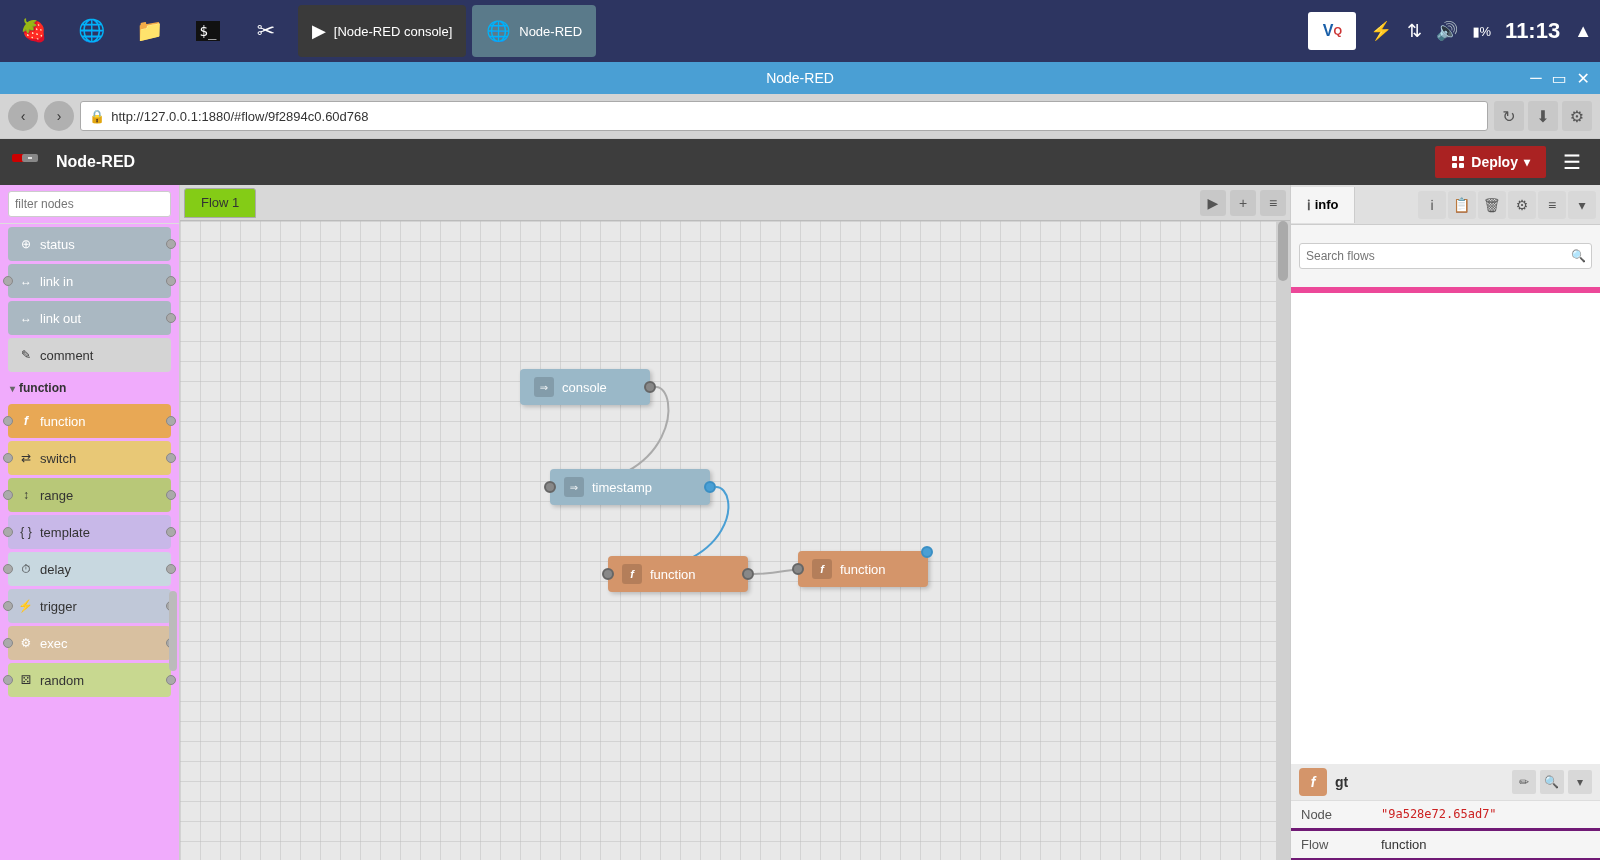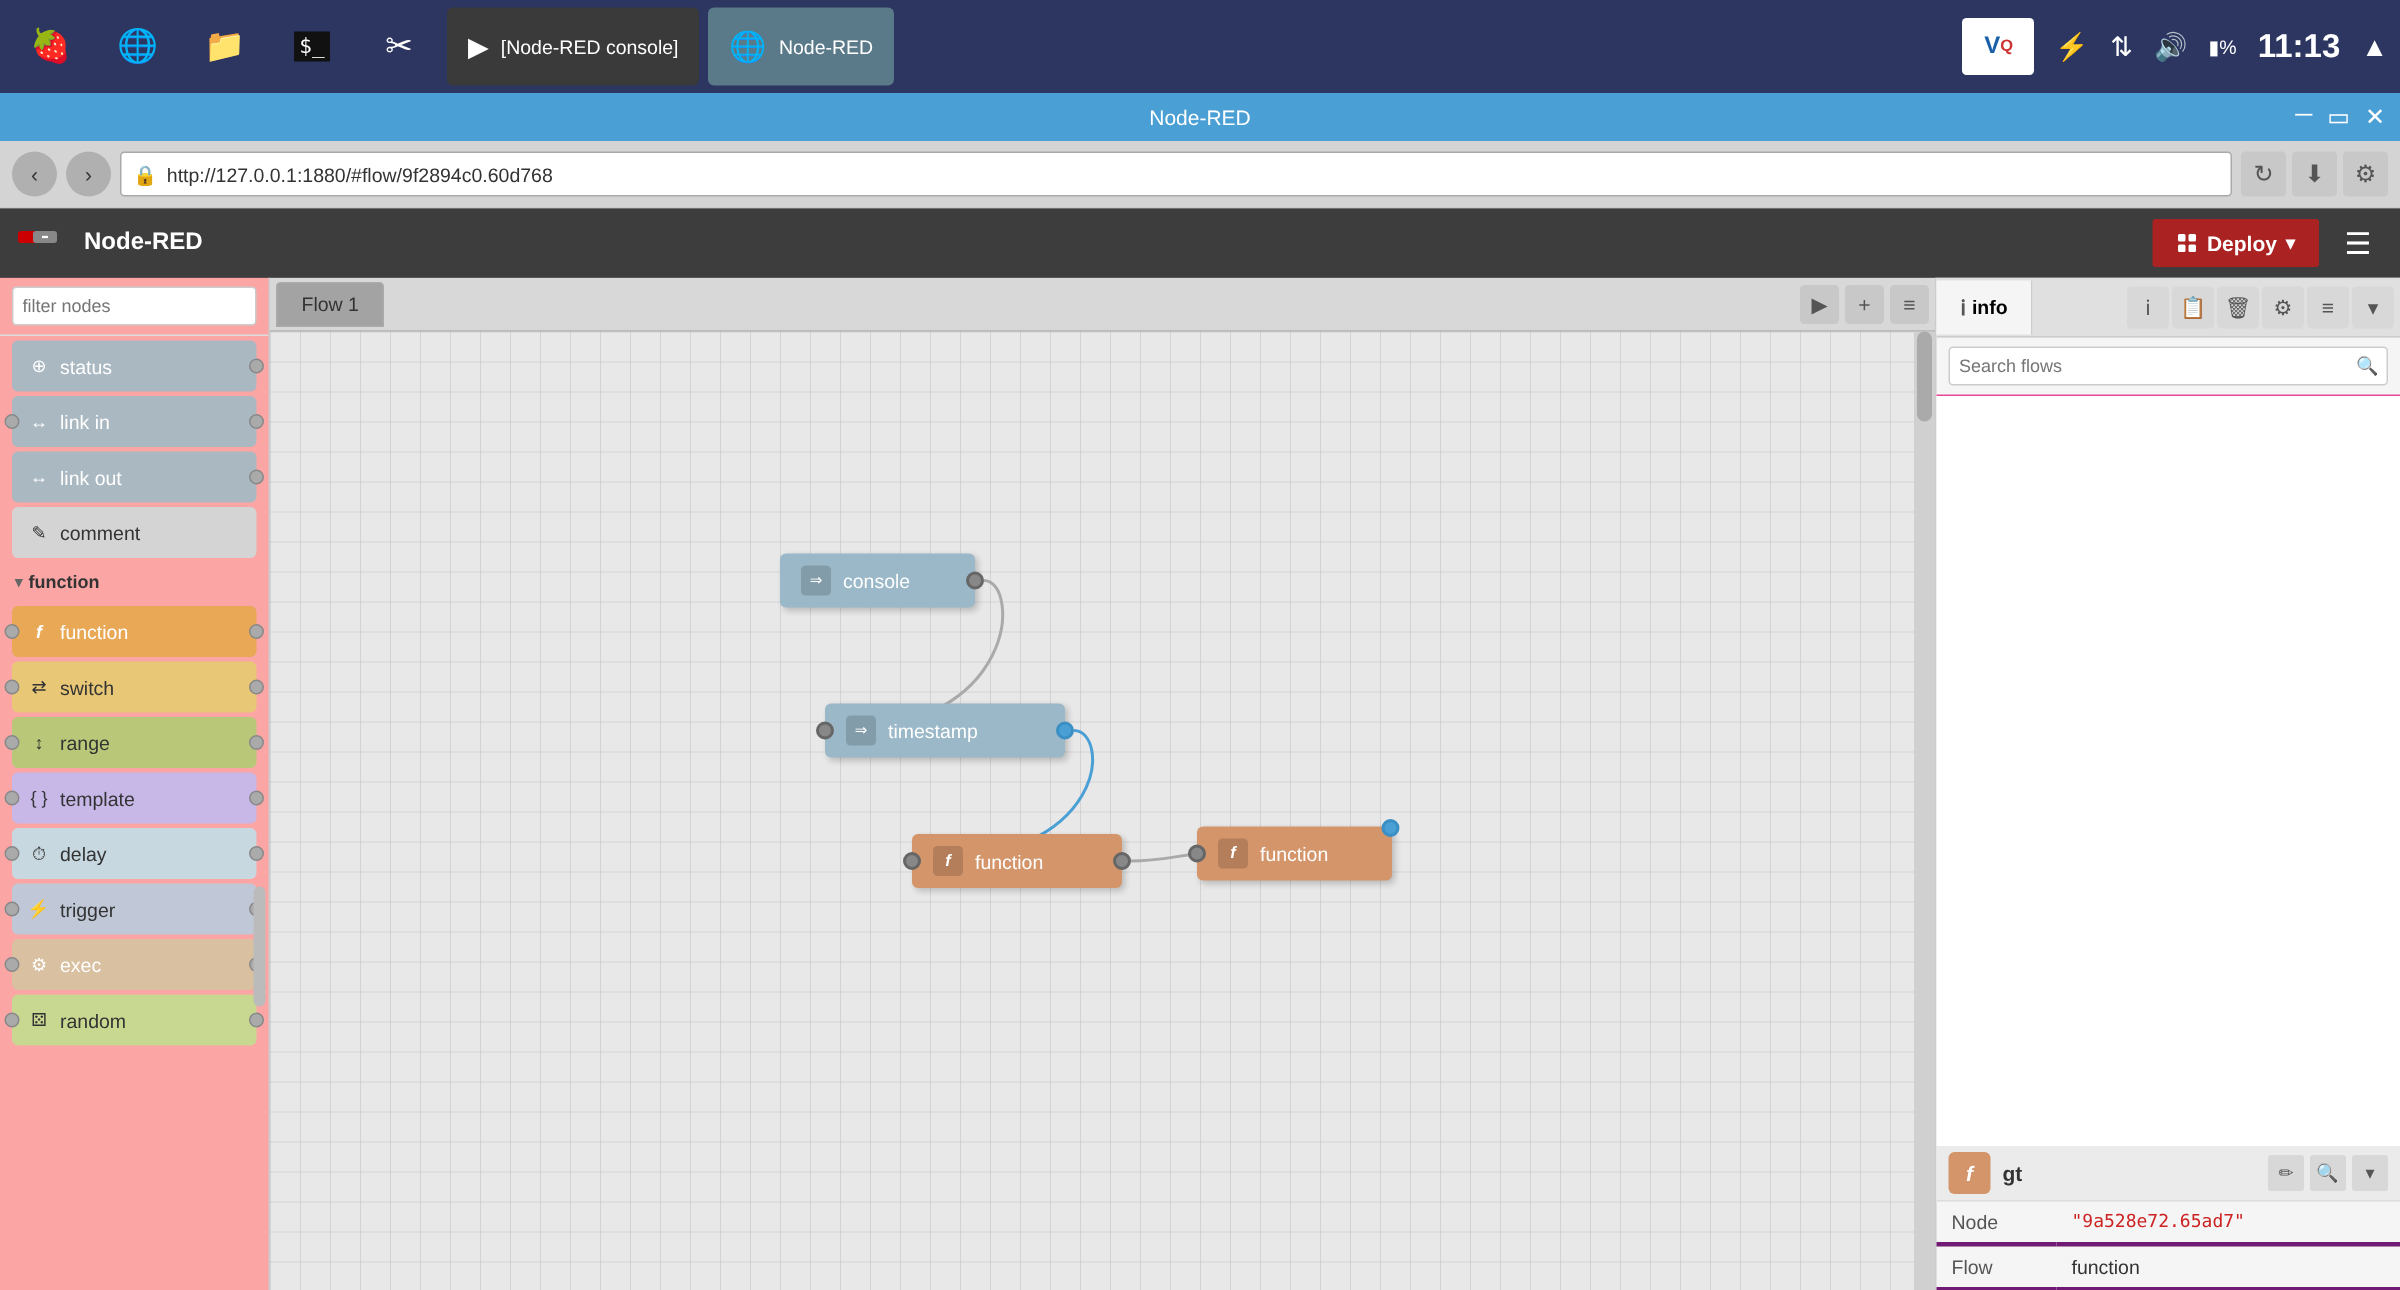--- a/index.html
+++ b/index.html
@@ -130,21 +130,21 @@
     }
 
     
     .nr-body {
       display: flex; flex: 1; overflow: hidden;
     }
 
     
     .nr-palette {
       width: 180px;
-      background: #fca5a5;
+      background: #f0abfc;
       border-right: 1px solid #ccc;
       overflow-y: auto;
       flex-shrink: 0;
     }
     .nr-palette-search {
       padding: 6px 8px;
       border-bottom: 1px solid #ddd;
     }
     .nr-palette-search input {
       width: 100%; height: 26px;
@@ -211,21 +211,21 @@
       display: flex; align-items: center;
       padding: 0 4px;
     }
     .nr-tab {
       height: 30px; padding: 0 16px;
       background: #c0c0c0; border: 1px solid #aaa;
       border-radius: 3px 3px 0 0;
       display: flex; align-items: center;
       font-size: 13px; color: #333; cursor: pointer;
     }
-    .nr-tab.active { background: #a3a3a3; }
+    .nr-tab.active { background: #84cc16; }
     .nr-tab-controls {
       margin-left: auto;
       display: flex; gap: 4px;
     }
     .nr-tab-btn {
       width: 26px; height: 26px;
       display: flex; align-items: center; justify-content: center;
       cursor: pointer; font-size: 14px; color: #555;
       background: #c8c8c8; border-radius: 3px;
     }
@@ -305,22 +305,22 @@
       margin-left: auto;
       display: flex; gap: 2px; padding-right: 4px;
     }
     .nr-info-tab-icon-btn {
       width: 28px; height: 28px;
       display: flex; align-items: center; justify-content: center;
       cursor: pointer; font-size: 14px; color: #555;
       background: #d8d8d8; border-radius: 3px;
     }
     .nr-info-search {
-      padding: 6px 8px;
-      border-bottom: 1px solid #ec4899;
+      padding: 18px 8px;
+      border-bottom: 6px solid #ec4899;
     }
     .nr-info-search input {
       width: 100%; height: 26px;
       border: 1px solid #ccc; border-radius: 3px;
       padding: 0 26px 0 6px; font-size: 12px;
       background: white;
     }
     .nr-info-search-wrap { position: relative; }
     .nr-info-search-wrap .search-icon {
       position: absolute; right: 6px; top: 50%; transform: translateY(-50%);

